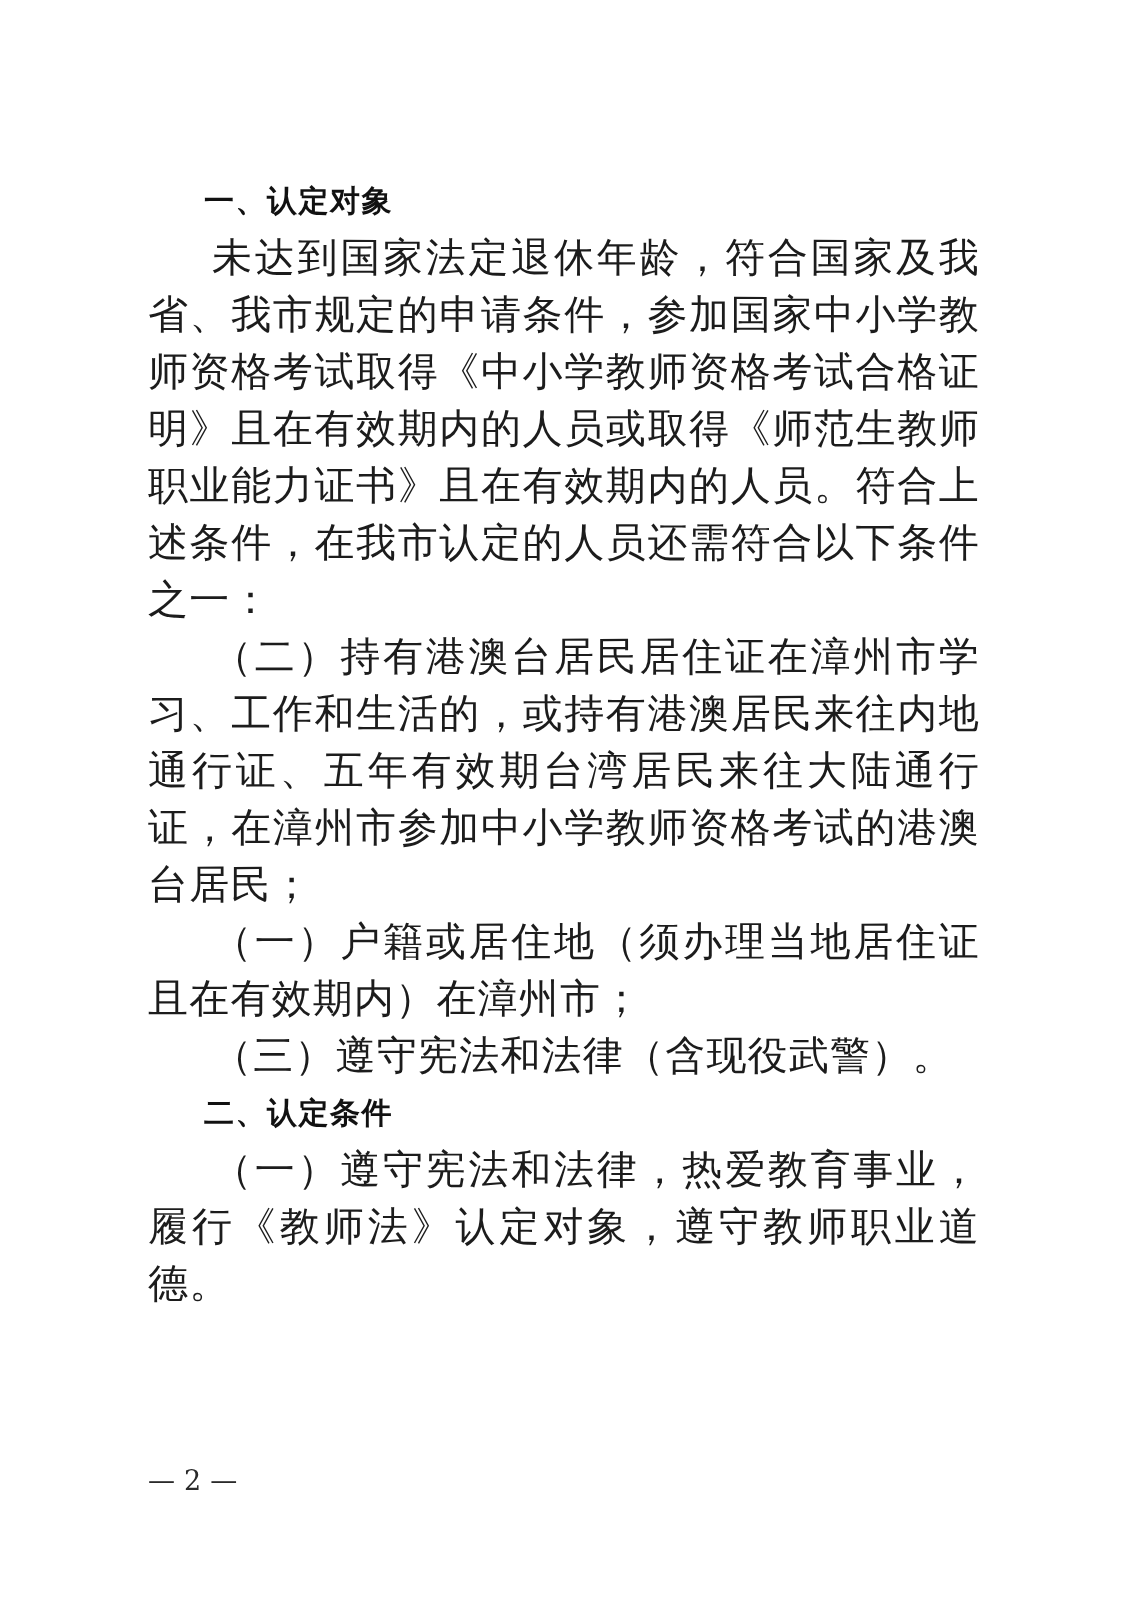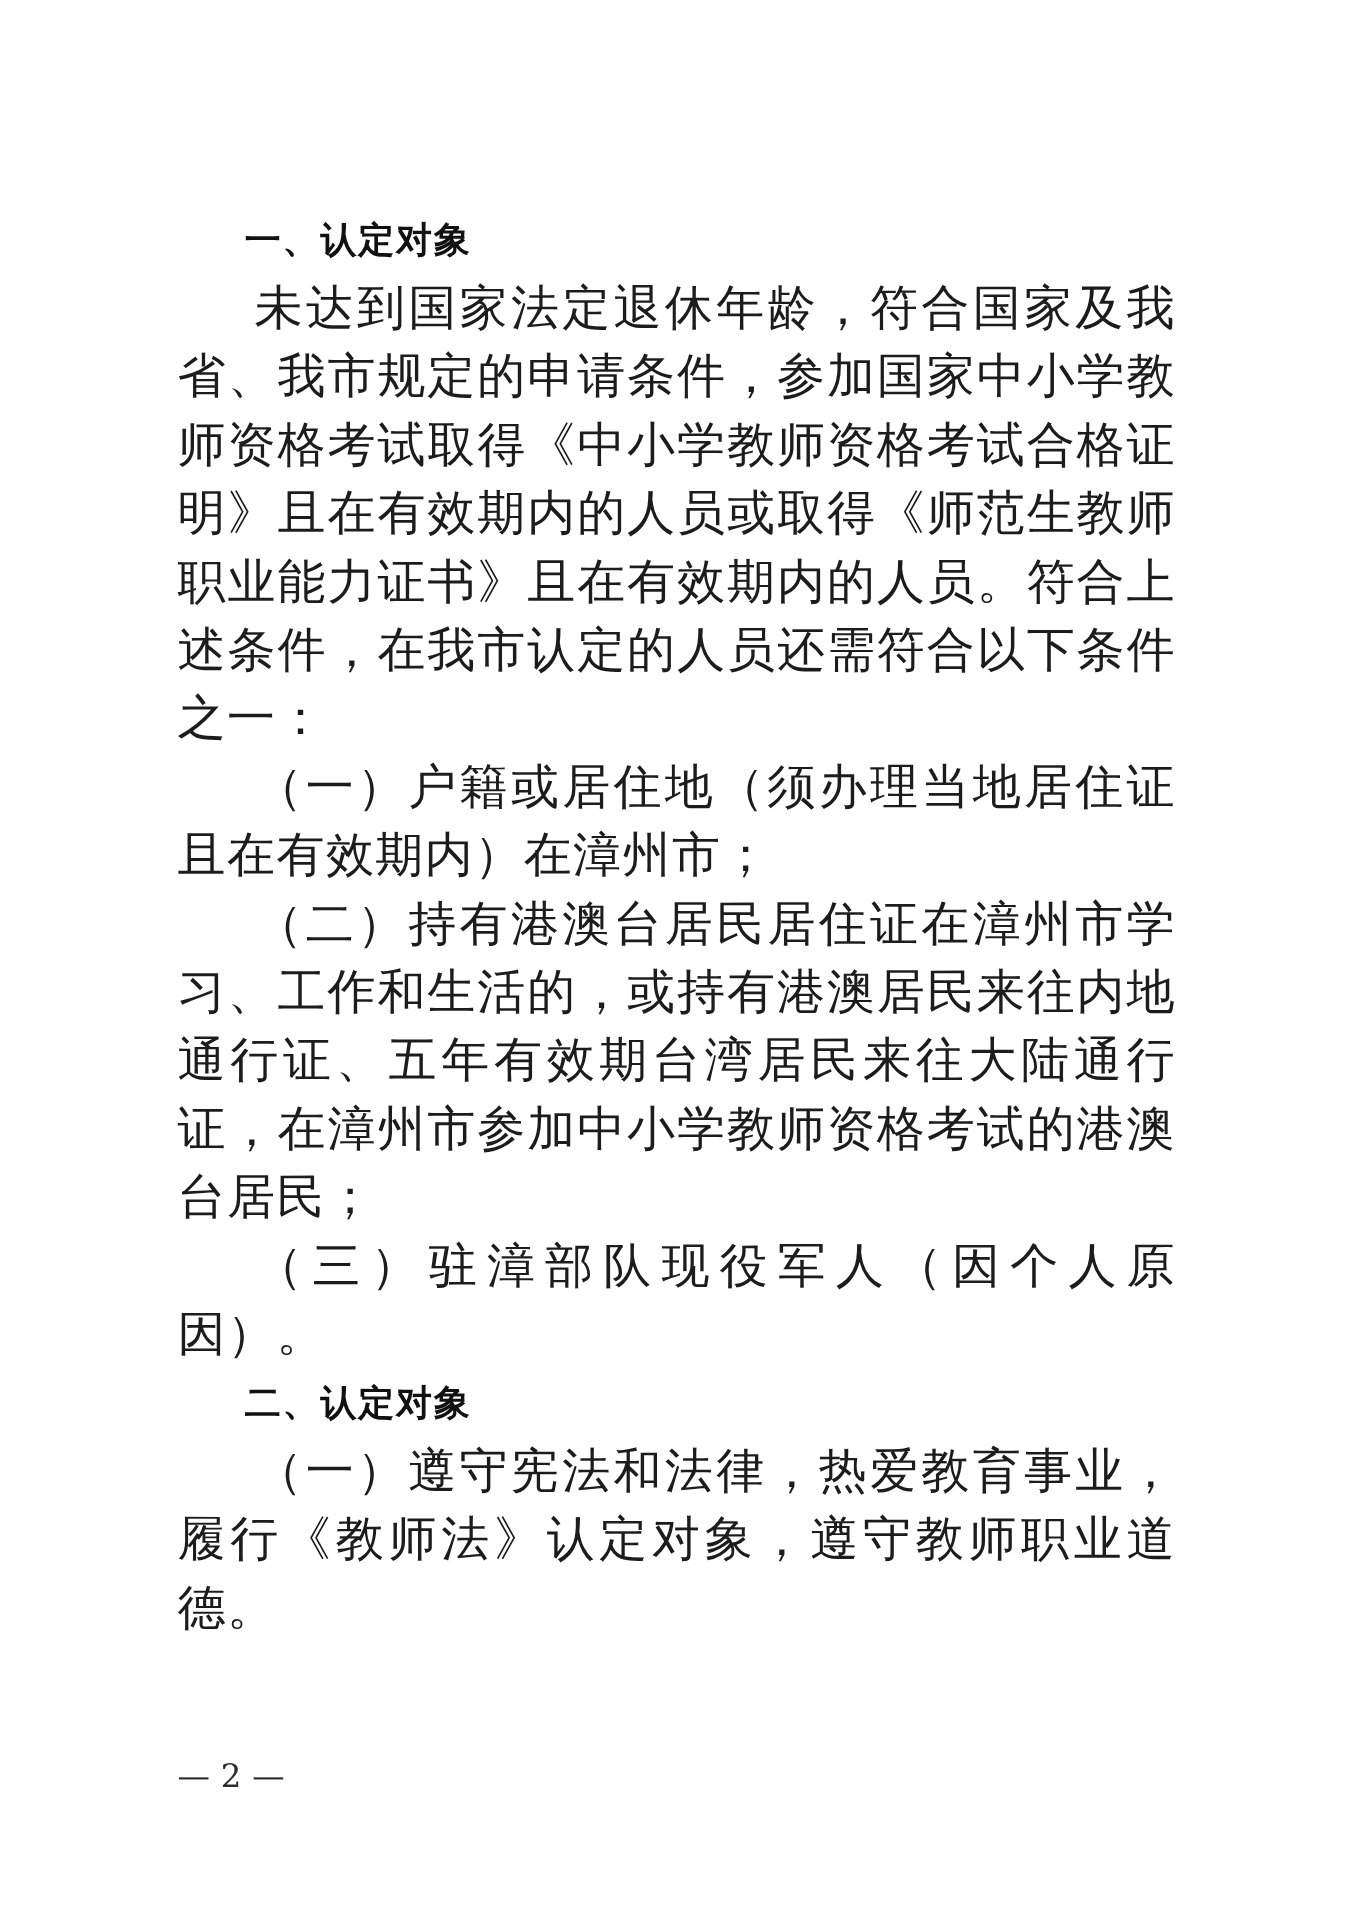--- a/index.html
+++ b/index.html
@@ -79,27 +79,27 @@
 <body>
 
 <div class="page">
 
   <div class="content">
 
     <h2 class="section-heading">一、认定对象</h2>
 
     <p class="body-par">未达到国家法定退休年龄，符合国家及我省、我市规定的申请条件，参加国家中小学教师资格考试取得《中小学教师资格考试合格证明》且在有效期内的人员或取得《师范生教师职业能力证书》且在有效期内的人员。符合上述条件，在我市认定的人员还需符合以下条件之一：</p>
 
+    <p class="body-par">（二）持有港澳台居民居住证在漳州市学习、工作和生活的，或持有港澳居民来往内地通行证、五年有效期台湾居民来往大陆通行证，在漳州市参加中小学教师资格考试的港澳台居民；</p>
+
     <p class="body-par">（一）户籍或居住地（须办理当地居住证且在有效期内）在漳州市；</p>
 
-    <p class="body-par">（二）持有港澳台居民居住证在漳州市学习、工作和生活的，或持有港澳居民来往内地通行证、五年有效期台湾居民来往大陆通行证，在漳州市参加中小学教师资格考试的港澳台居民；</p>
+    <p class="body-par">（三）遵守宪法和法律（含现役武警）。</p>
 
-    <p class="body-par">（三）驻漳部队现役军人（因个人原因）。</p>
-
-    <h2 class="section-heading">二、认定对象</h2>
+    <h2 class="section-heading">二、认定条件</h2>
 
     <p class="body-par">（一）遵守宪法和法律，热爱教育事业，履行《教师法》认定对象，遵守教师职业道德。</p>
 
 
 
   </div>
 
   <div class="page-footer">
     <span>—</span><span class="num">2</span><span>—</span>
   </div>

